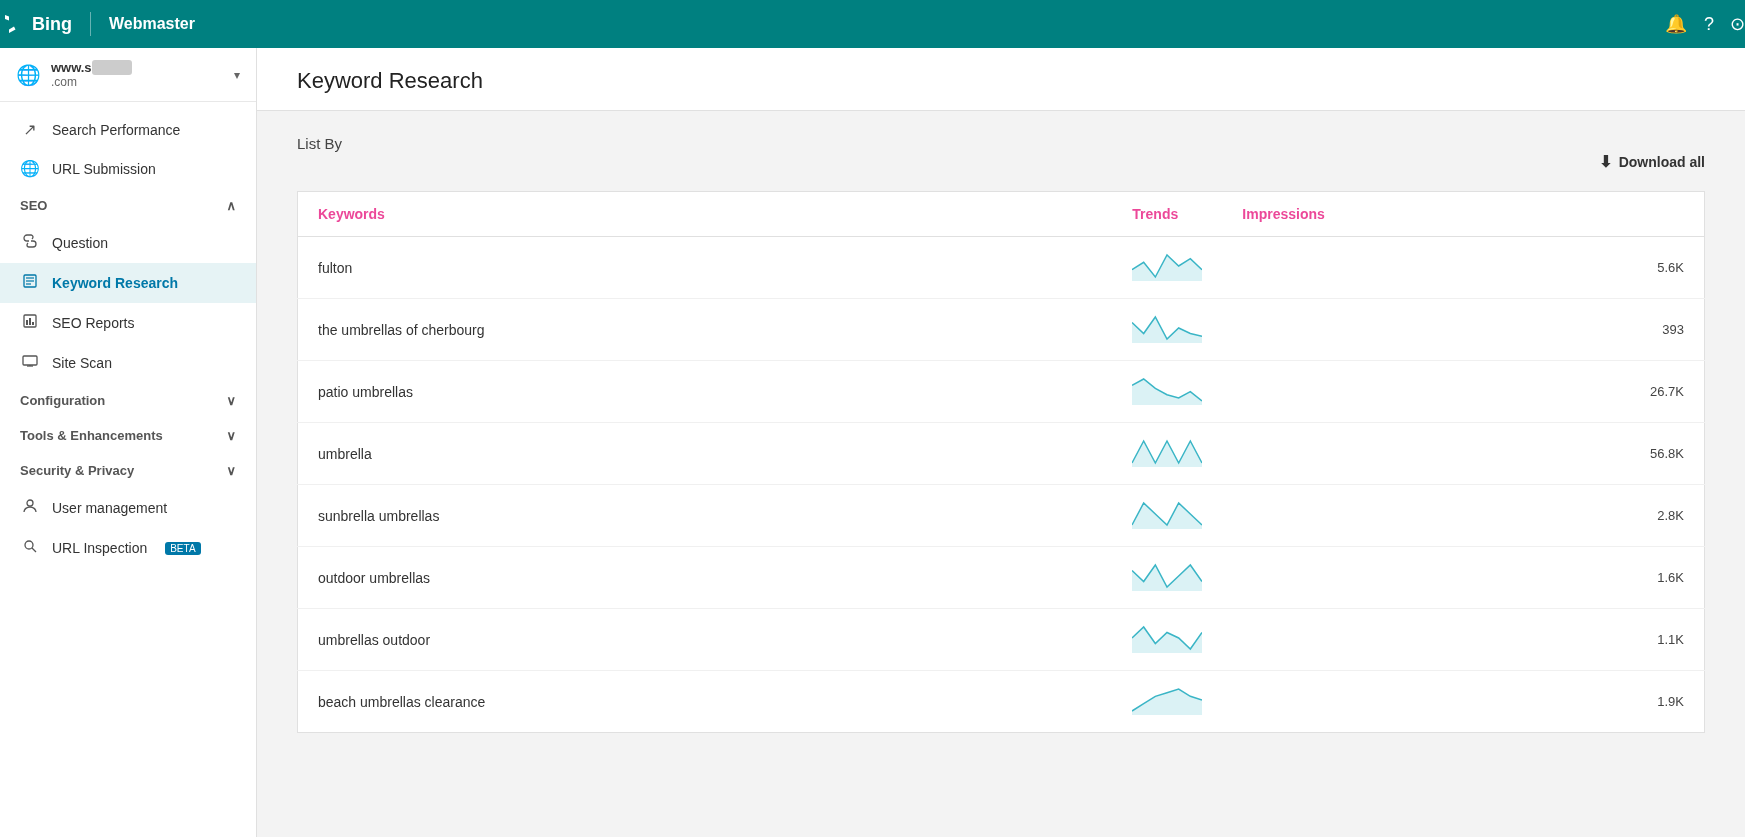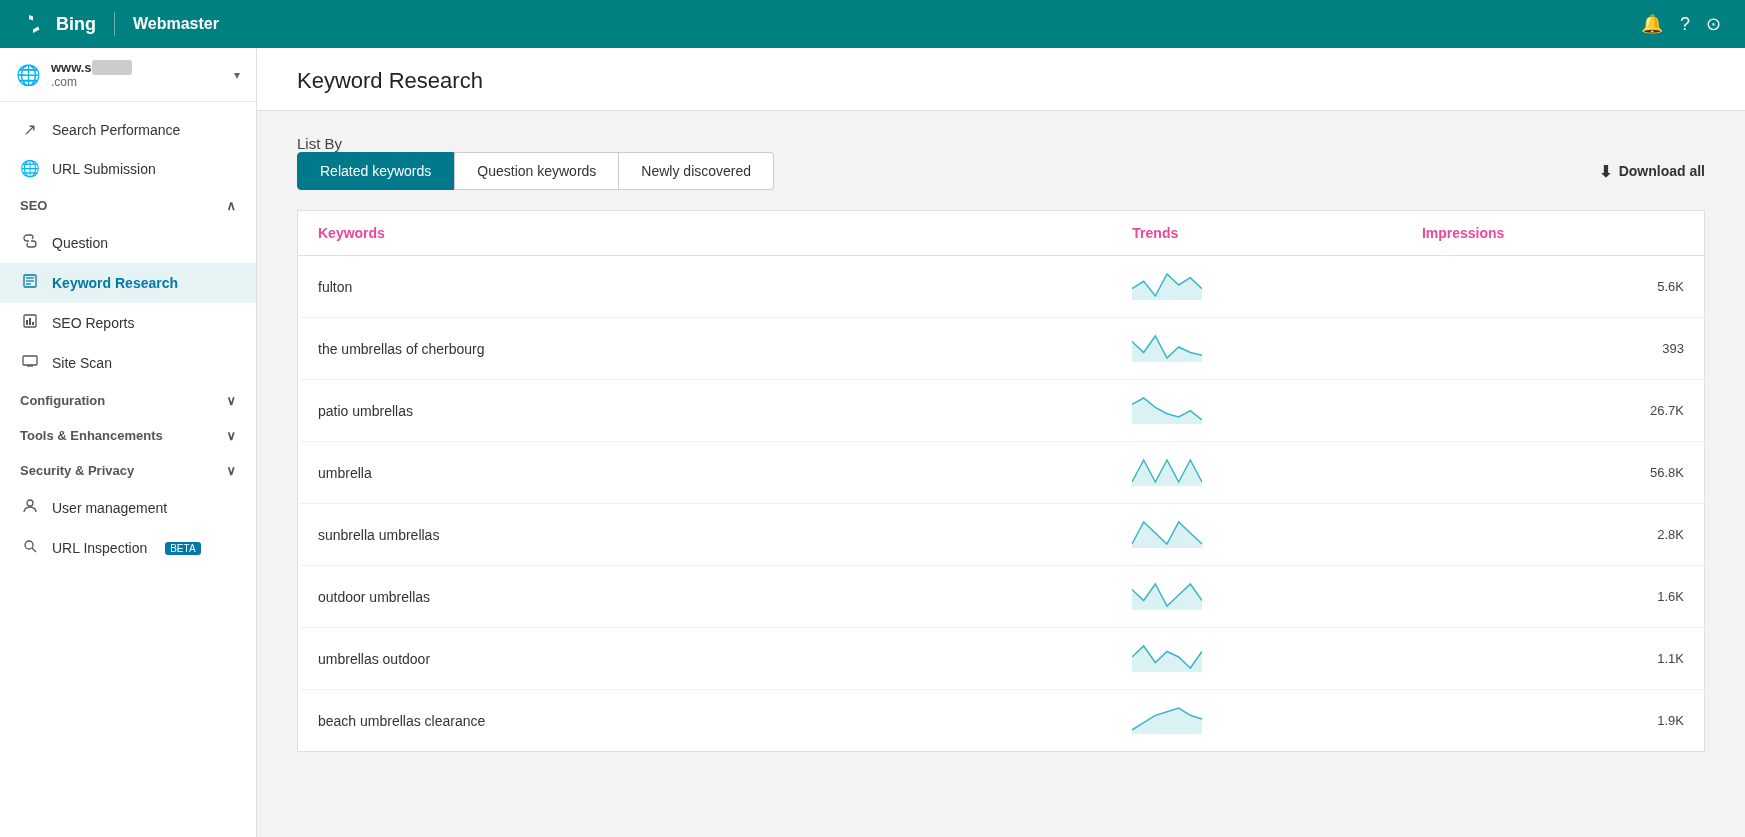--- a/index.html
+++ b/index.html
@@ -4,21 +4,21 @@
   <style>
     * { margin: 0; padding: 0; box-sizing: border-box; }
     body { font-family: 'Segoe UI', Arial, sans-serif; background: #f3f3f3; display: flex; flex-direction: column; height: 837px; overflow: hidden; }
 
     
     .topnav {
       background: #008080;
       height: 48px;
       display: flex;
       align-items: center;
-      padding: 0 24px;
+      padding: 0 0;
       flex-shrink: 0;
       color: white;
       gap: 12px;
     }
     .topnav-logo { display: flex; align-items: center; gap: 8px; font-size: 18px; font-weight: 600; color: white; }
     .topnav-logo .bing-icon { width: 24px; height: 24px; }
     .topnav-divider { width: 1px; height: 24px; background: rgba(255,255,255,0.4); margin: 0 6px; }
     .topnav-title { font-size: 16px; font-weight: 600; }
     .topnav-right { margin-left: auto; display: flex; align-items: center; gap: 16px; }
     .topnav-icon { font-size: 18px; cursor: pointer; color: white; }
@@ -142,21 +142,21 @@
       border-collapse: collapse;
     }
     .keyword-table th {
       text-align: left;
       padding: 14px 20px;
       font-size: 14px;
       font-weight: 700;
       color: #ec4899;
       border-bottom: 1px solid #e0e0e0;
     }
-    .keyword-table th.right { text-align: center; }
+    .keyword-table th.right { text-align: left; }
     .keyword-table td {
       padding: 14px 20px;
       font-size: 14px;
       color: #333;
       border-bottom: 1px solid #f0f0f0;
     }
     .keyword-table td.right { text-align: right; font-size: 13px; color: #444; }
     .keyword-table tr:last-child td { border-bottom: none; }
 
     
@@ -284,25 +284,20 @@
     </nav>
   </aside>
 
   <main class="content">
     <div class="content-header">
       <h1 class="content-title">Keyword Research</h1>
     </div>
     <div class="content-body">
       <div class="list-by-label">List By</div>
       <div style="display:flex;align-items:center;">
-        <div class="tab-bar">
-          <button class="tab-btn active">Related keywords</button>
-          <button class="tab-btn">Question keywords</button>
-          <button class="tab-btn">Newly discovered</button>
-        </div>
         <button class="download-btn">
           <span style="font-size:16px;">⬇</span>
           <span>Download all</span>
         </button>
       </div>
 
       <table class="keyword-table">
         <thead>
           <tr>
             <th>Keywords</th>

